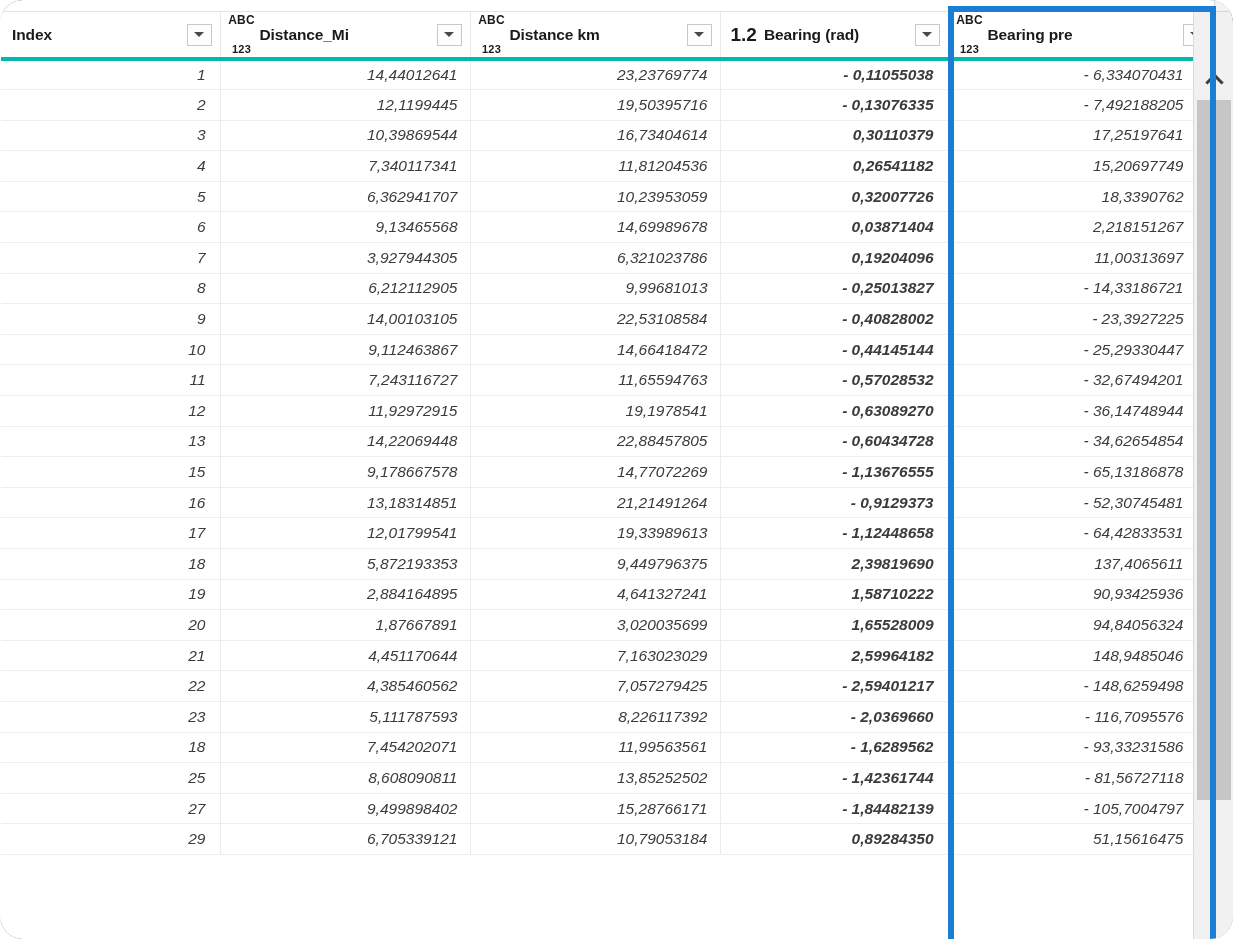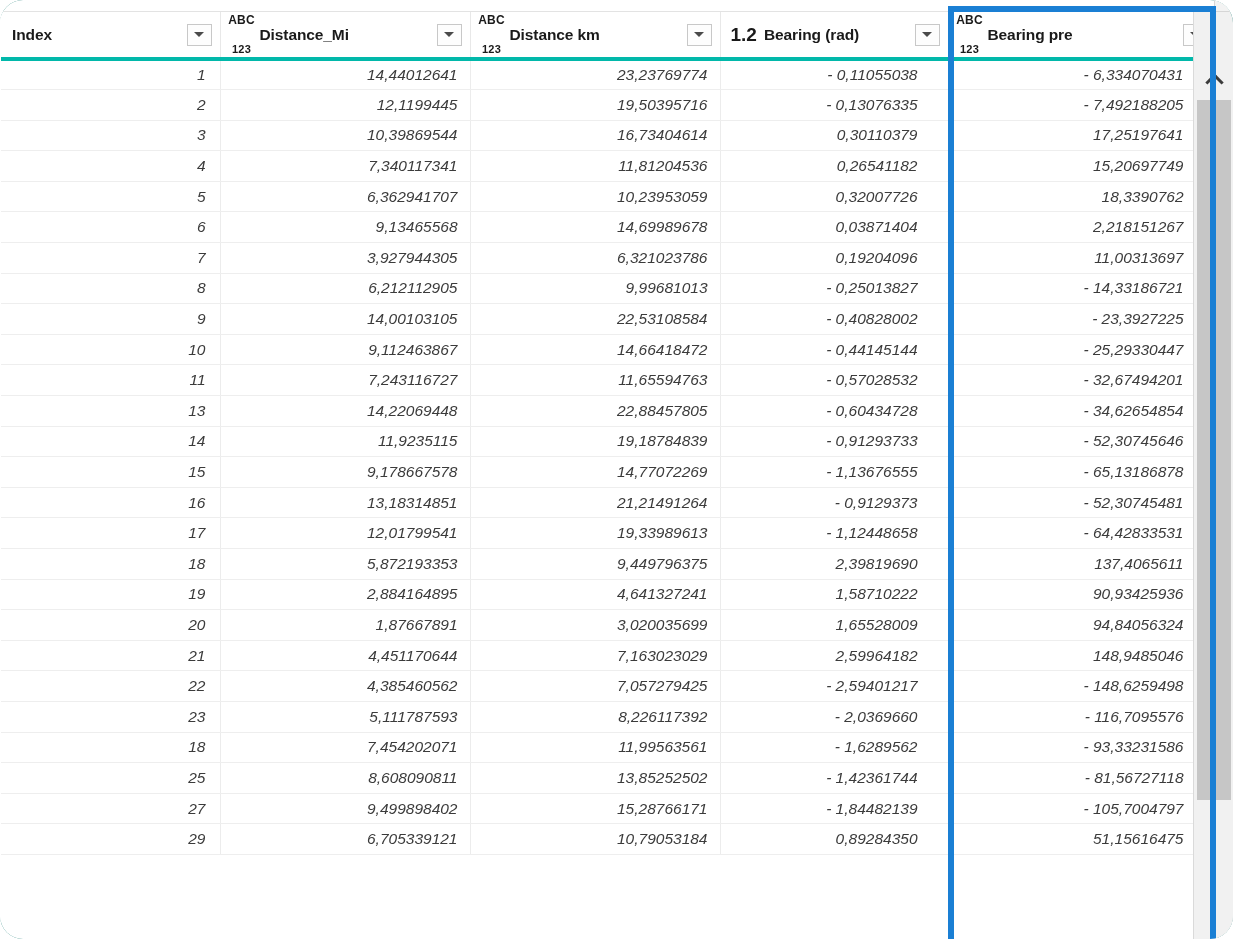--- a/index.html
+++ b/index.html
@@ -136,21 +136,21 @@
     text-align: right;
     font-style: italic;
     font-size: 15.5px;
     color: #3b3b3b;
     white-space: nowrap;
     overflow: hidden;
     background: #ffffff;
     font-weight: 500;
   }
   td.col-index { padding-right: 14px; }
-  td.col-bearing-rad { padding-right: 30px; }
+  td.col-bearing-rad { padding-right: 14px; font-weight: bold; }
   td.col-bearing-pre { padding-right: 32px; }
 
   
   .selection-outline {
     position: absolute;
     left: 948px;
     top: 6px;
     width: 268px;
     height: 933px;
     border: 6px solid #1a7fd4;
@@ -357,32 +357,32 @@
             <td class="col-bearing-pre">- 25,29330447</td>
           </tr>
           <tr>
             <td class="col-index">11</td>
             <td class="col-distance-mi">7,243116727</td>
             <td class="col-distance-km">11,65594763</td>
             <td class="col-bearing-rad">- 0,57028532</td>
             <td class="col-bearing-pre">- 32,67494201</td>
           </tr>
           <tr>
+            <td class="col-index">12</td>
+            <td class="col-distance-mi">11,92972915</td>
+            <td class="col-distance-km">19,1978541</td>
+            <td class="col-bearing-rad">- 0,63089270</td>
+            <td class="col-bearing-pre">- 36,14748944</td>
+          </tr>
+          <tr>
             <td class="col-index">13</td>
             <td class="col-distance-mi">14,22069448</td>
             <td class="col-distance-km">22,88457805</td>
             <td class="col-bearing-rad">- 0,60434728</td>
             <td class="col-bearing-pre">- 34,62654854</td>
-          </tr>
-          <tr>
-            <td class="col-index">14</td>
-            <td class="col-distance-mi">11,9235115</td>
-            <td class="col-distance-km">19,18784839</td>
-            <td class="col-bearing-rad">- 0,91293733</td>
-            <td class="col-bearing-pre">- 52,30745646</td>
           </tr>
           <tr>
             <td class="col-index">15</td>
             <td class="col-distance-mi">9,178667578</td>
             <td class="col-distance-km">14,77072269</td>
             <td class="col-bearing-rad">- 1,13676555</td>
             <td class="col-bearing-pre">- 65,13186878</td>
           </tr>
           <tr>
             <td class="col-index">16</td>

